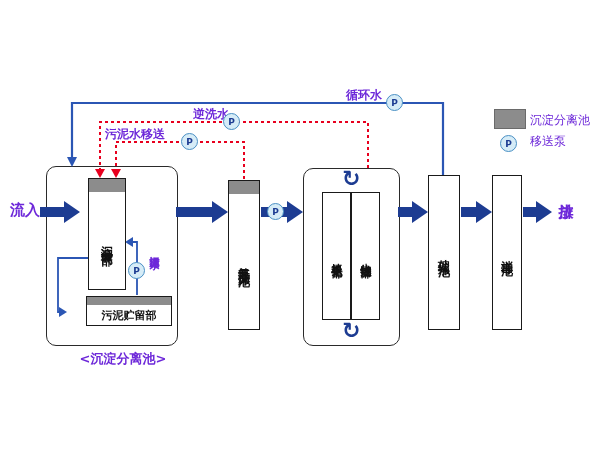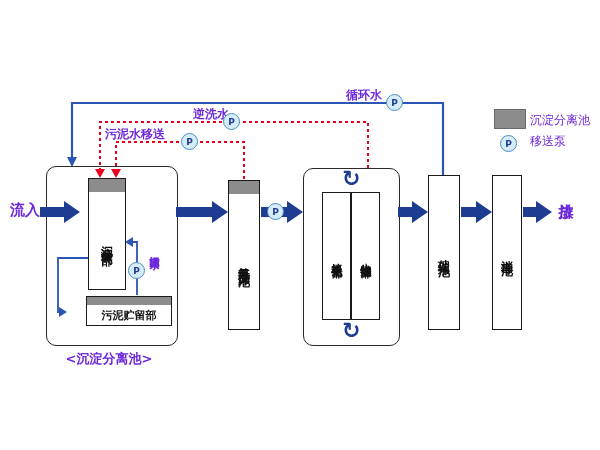--- a/index.html
+++ b/index.html
@@ -54,21 +54,21 @@
   <div class="tank" style="left:88px;top:178px;width:38px;height:112px;padding-top:13px;">
     <div class="cap" style="height:13px;"></div>
     <span class="vlabel" style="font-size:12px;">沉淀分离部</span>
   </div>
   <div class="tank" style="left:68px;top:296px;width:86px;height:30px;padding-top:8px;margin-left:18px;">
     <div class="cap" style="height:8px;"></div>
     <span class="hlabel" style="font-size:11px;">污泥贮留部</span>
   </div>
   <div class="txt" style="left:147px;top:248px;writing-mode:vertical-rl;text-orientation:upright;font-size:10px;font-weight:bold;letter-spacing:1px;">污泥循环水</div>
   <div class="pump" style="left:128px;top:262px;">P</div>
-  <div class="txt grouplabel" style="left:44px;top:350px;width:130px;">&lt;沉淀分离池&gt;</div>
+  <div class="txt grouplabel" style="left:58px;top:350px;width:130px;">&lt;沉淀分离池&gt;</div>
 
   <div class="tank" style="left:228px;top:180px;width:32px;height:150px;padding-top:13px;">
     <div class="cap" style="height:13px;"></div>
     <span class="vlabel">兼氧滤床池</span>
   </div>
   <div class="pump" style="left:267px;top:203px;">P</div>
 
   <div class="rounded" style="left:303px;top:168px;width:95px;height:176px;"></div>
   <div class="tank" style="left:322px;top:192px;width:29px;height:128px;">
     <span class="vlabel" style="font-size:11px;letter-spacing:1px;">填料生化部</span>

